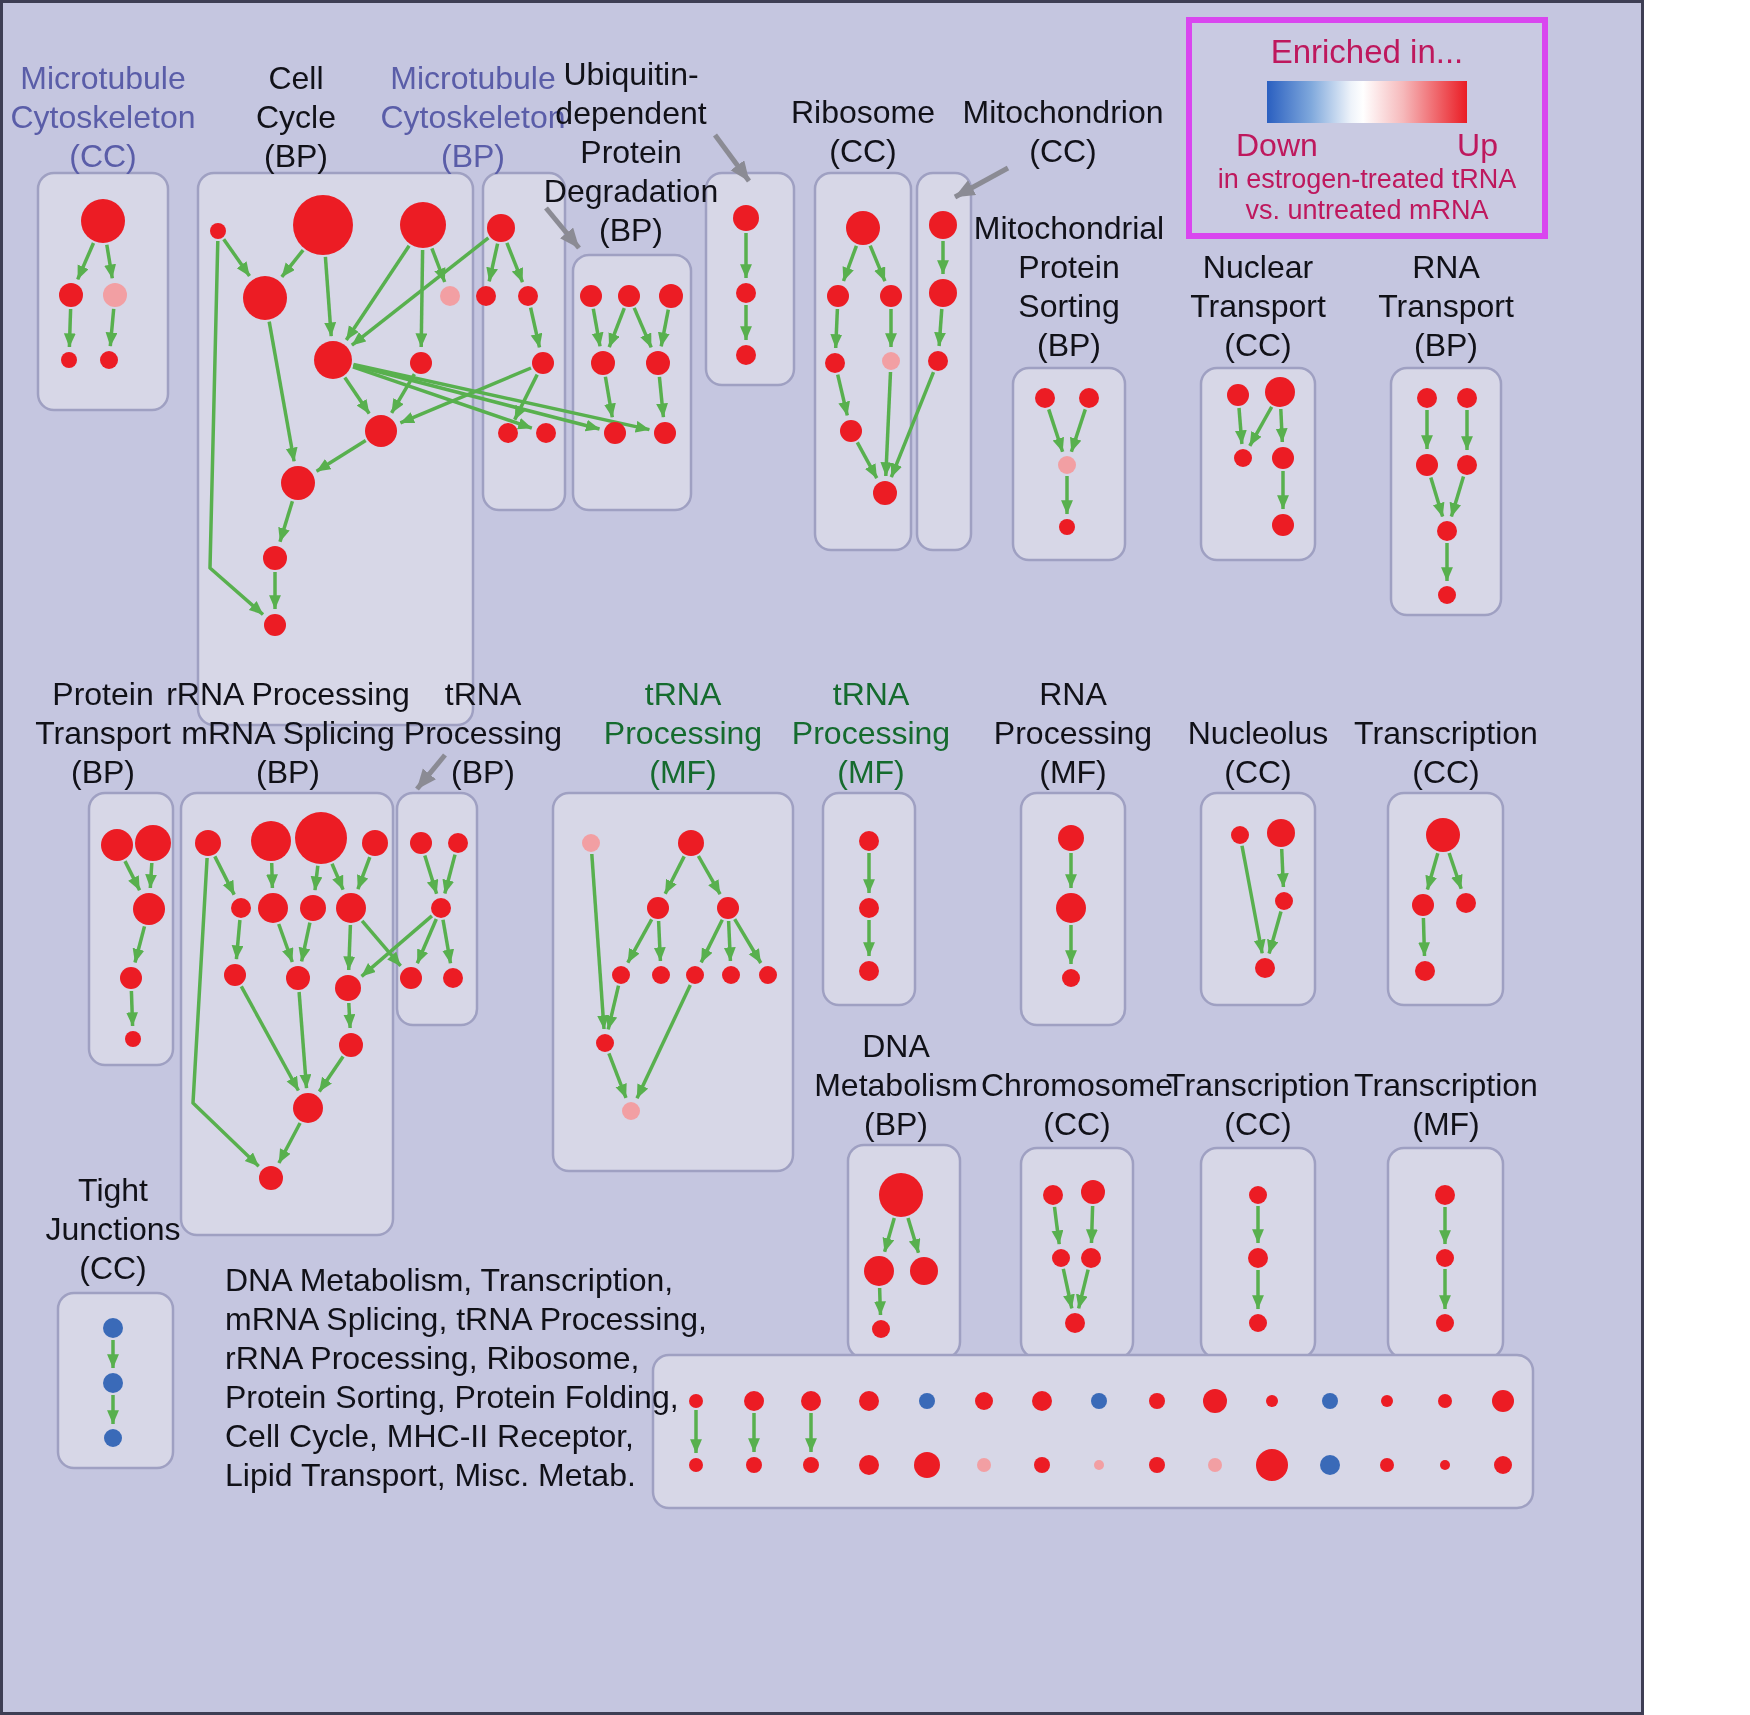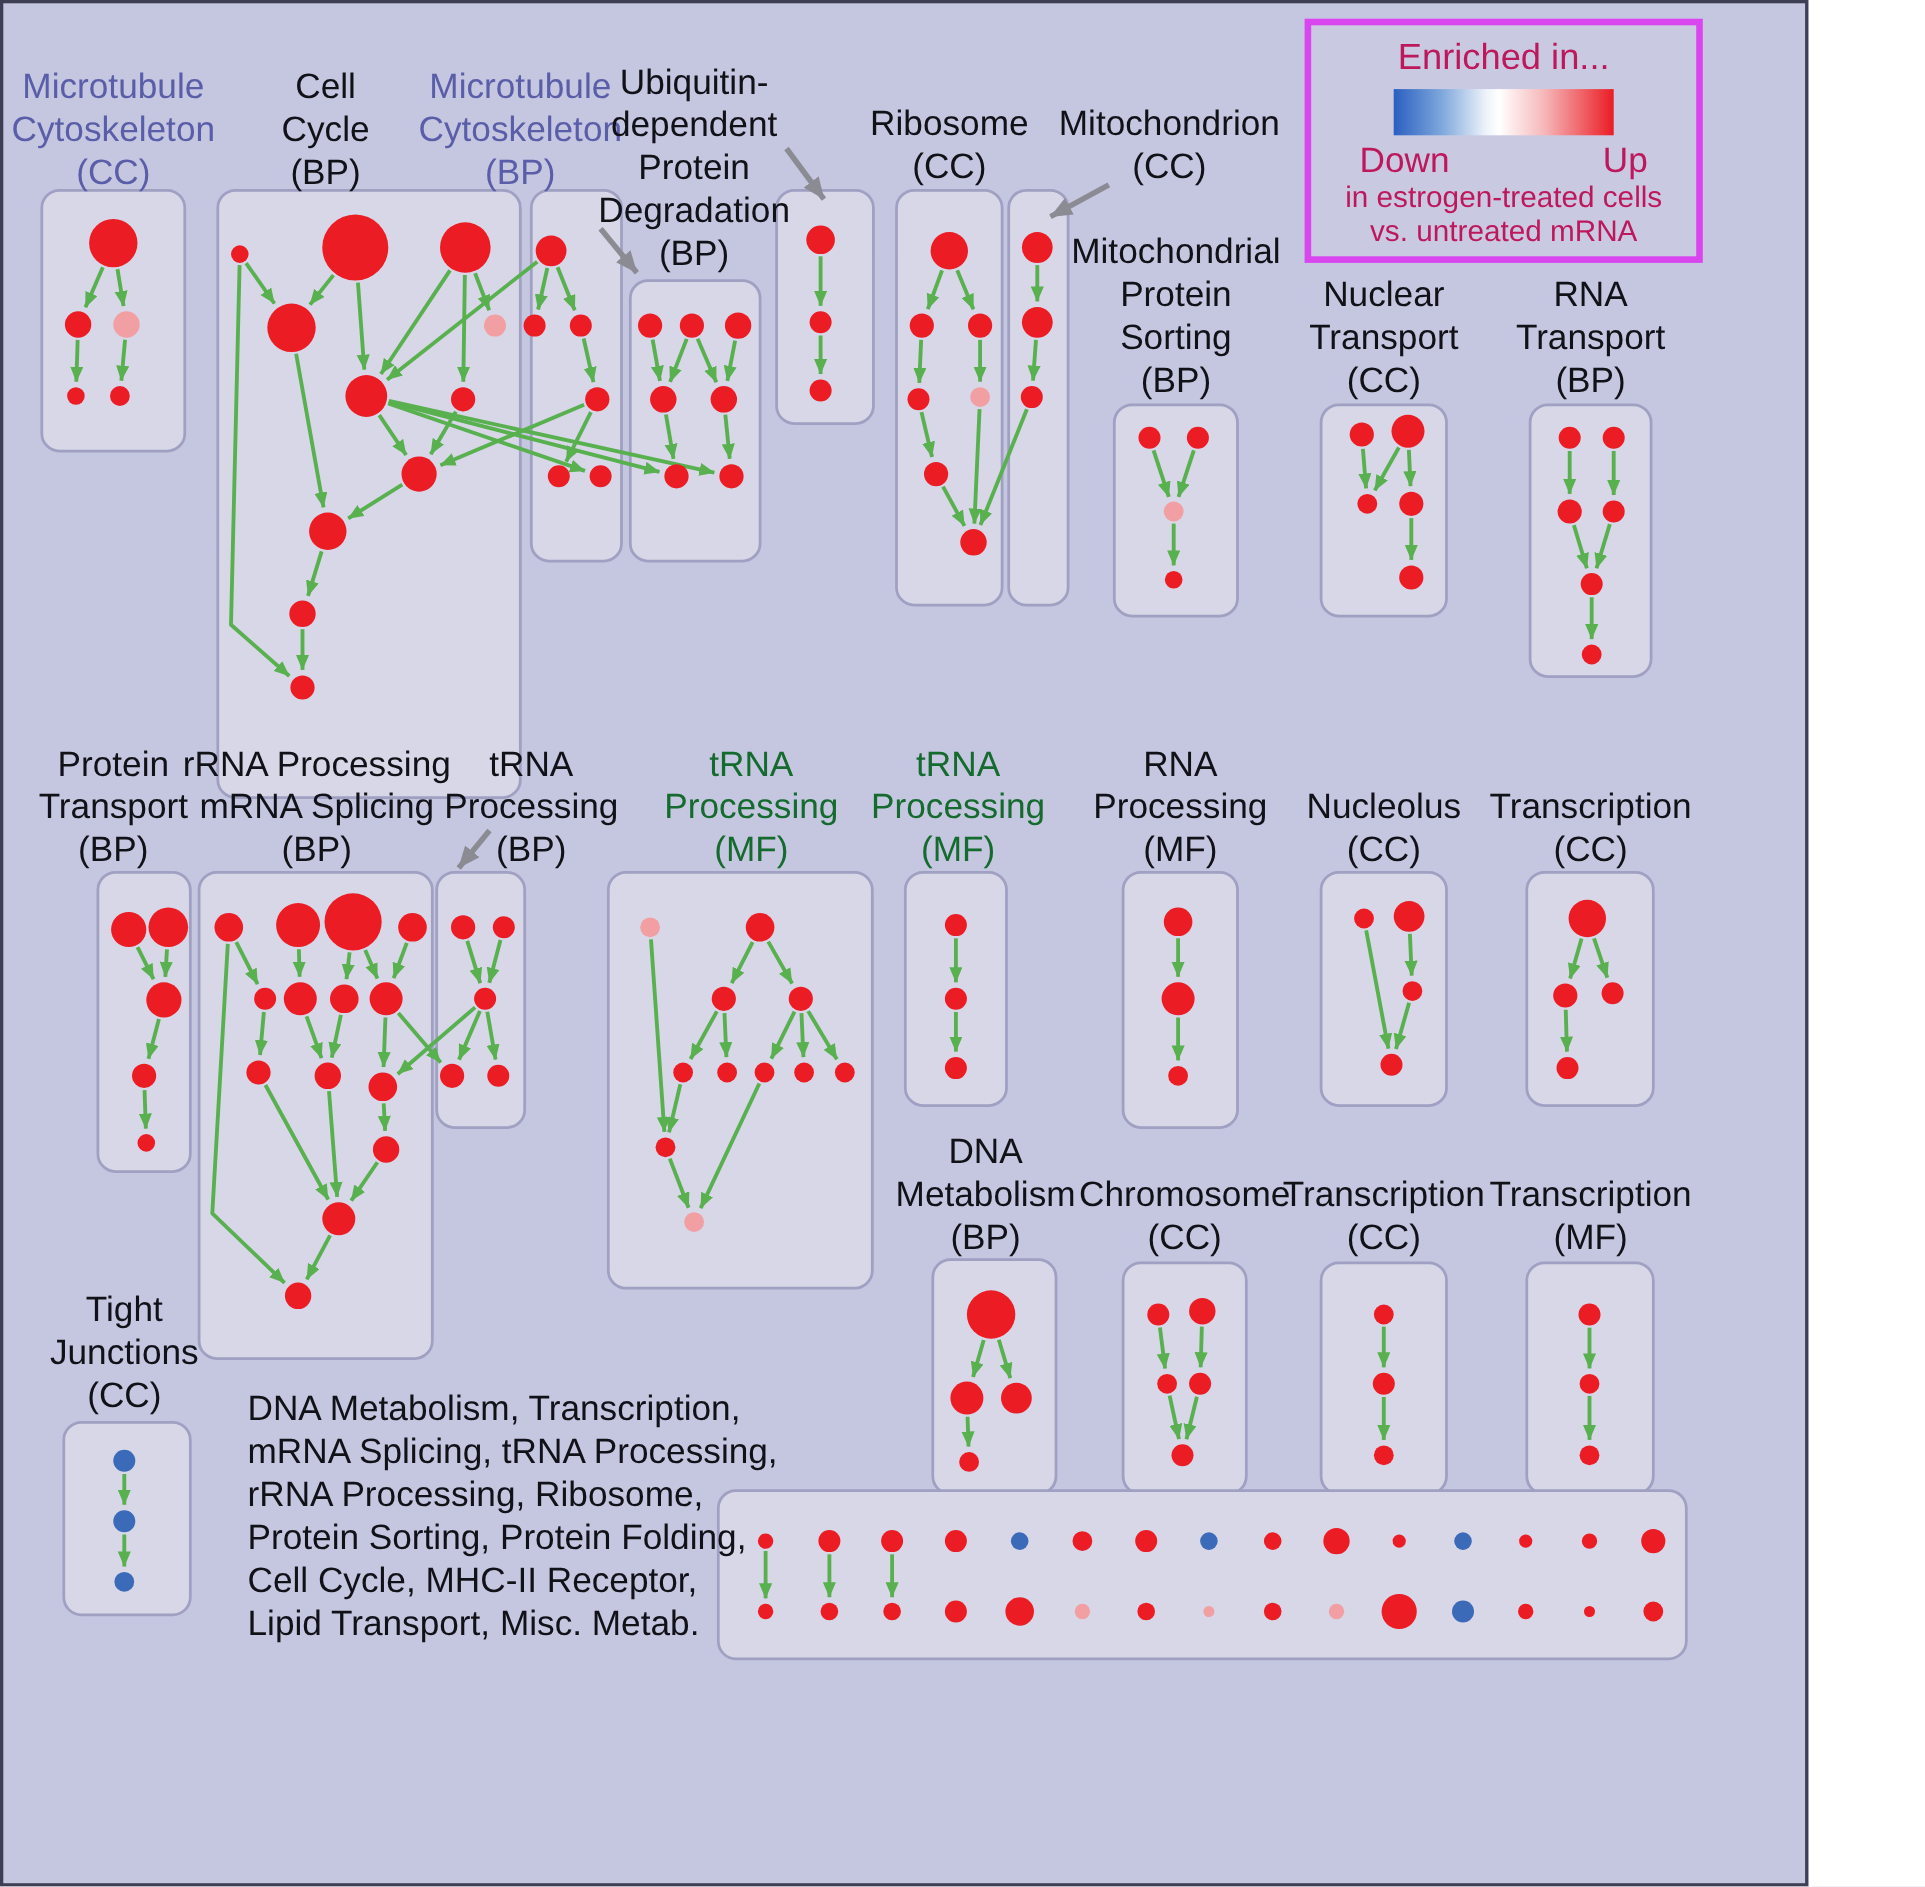--- a/index.html
+++ b/index.html
@@ -365,16 +365,16 @@
       <text fill="#111118" font-size="32" text-anchor="start"><tspan x="222" y="1288">DNA Metabolism, Transcription,</tspan><tspan x="222" y="1327">mRNA Splicing, tRNA Processing,</tspan><tspan x="222" y="1366">rRNA Processing, Ribosome,</tspan><tspan x="222" y="1405">Protein Sorting, Protein Folding,</tspan><tspan x="222" y="1444">Cell Cycle, MHC-II Receptor,</tspan><tspan x="222" y="1483">Lipid Transport, Misc. Metab.</tspan></text>
     </svg>
 
   <div class="legend">
     <div class="legend-title">Enriched in...</div>
     <div class="legend-gradient"></div>
     <div class="legend-scale">
       <span>Down</span>
       <span>Up</span>
     </div>
-    <div class="legend-sub">in estrogen-treated cells</div>
+    <div class="legend-sub">in estrogen-treated tRNA</div>
     <div class="legend-sub">vs. untreated mRNA</div>
   </div>
 </div>
 
 </body></html>

